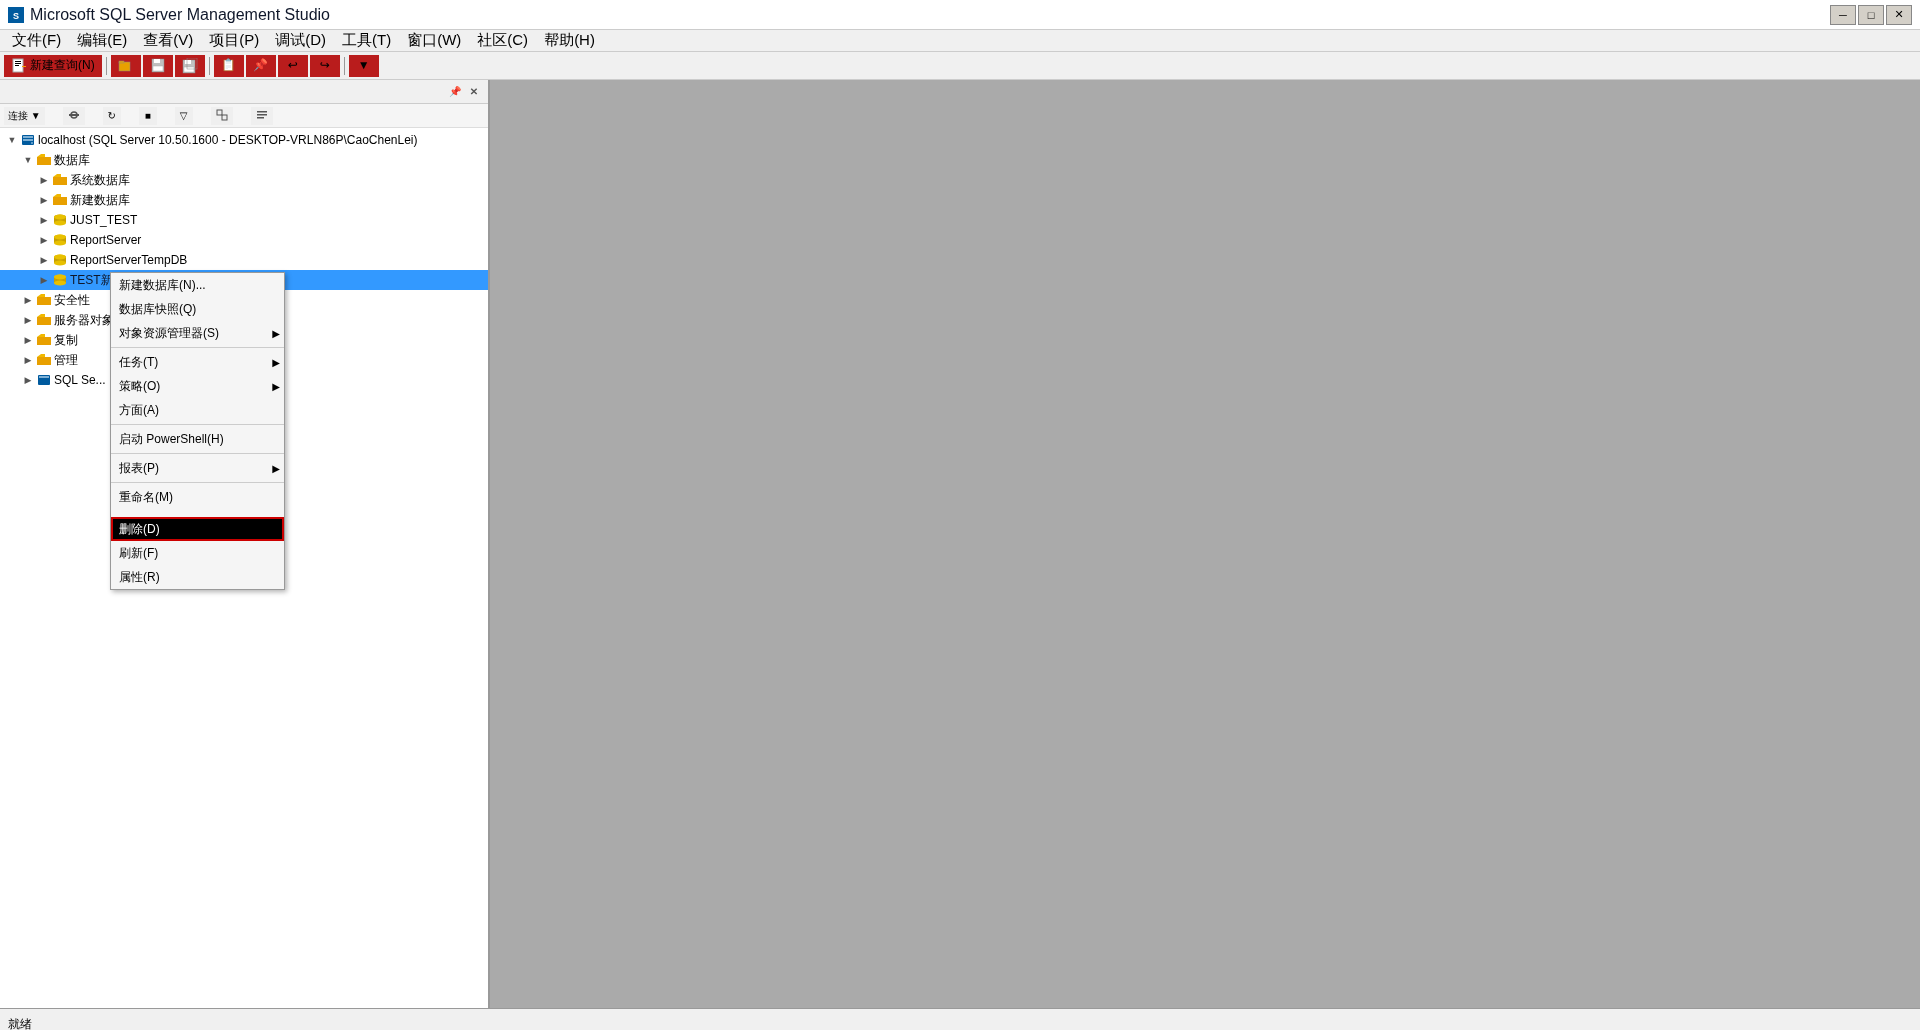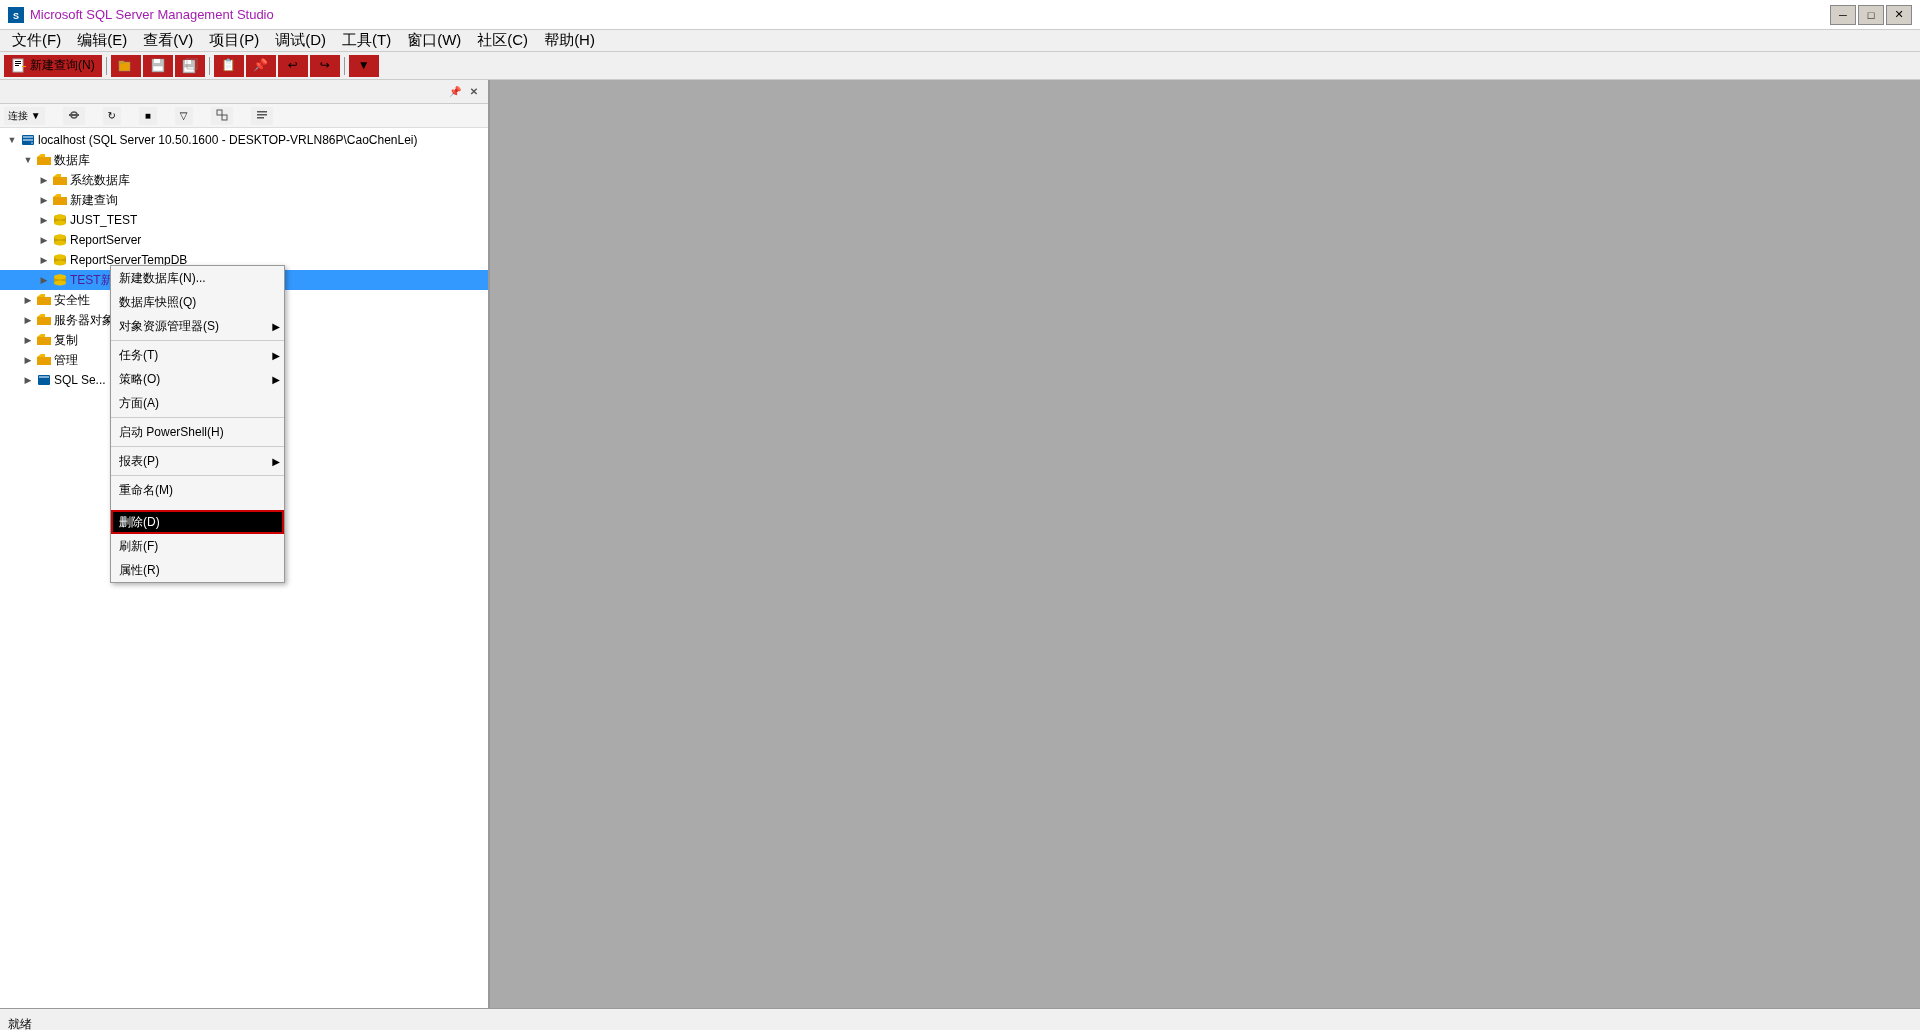--- a/index.html
+++ b/index.html
@@ -34,22 +34,22 @@
       height: 16px;
       background: #005a9e;
       display: inline-flex;
       align-items: center;
       justify-content: center;
       color: #fff;
       font-size: 10px;
       font-weight: bold;
     }
     .title-bar-text {
-      font-size: 13px;
-      color: #a21caf;
+      font-size: 16px;
+      color: #0f172a;
     }
     .title-bar-controls {
       display: flex;
       gap: 2px;
     }
     .title-btn {
       width: 26px;
       height: 20px;
       background: #d4d0c8;
       border: 1px solid #888;
@@ -190,21 +190,21 @@
     }
     .tree-item {
       display: flex;
       align-items: center;
       height: 20px;
       cursor: pointer;
       white-space: nowrap;
       padding-right: 4px;
     }
     .tree-item.selected { background: #3399ff; color: #fff; }
-    .tree-item.selected .tree-label { color: #4c1d95; }
+    .tree-item.selected .tree-label { color: #0f172a; }
 
     .expand-icon {
       width: 16px;
       height: 16px;
       display: inline-flex;
       align-items: center;
       justify-content: center;
       font-size: 9px;
       color: #555;
       flex-shrink: 0;
@@ -235,21 +235,21 @@
       border-top: 1px solid #999;
       display: flex;
       align-items: center;
       padding: 0 8px;
       font-size: 12px;
     }
 
     
     .context-menu {
       position: absolute;
-      top: 185px;
+      top: 192px;
       left: 110px;
       background: #f5f5f5;
       border: 1px solid #999;
       box-shadow: 2px 2px 5px rgba(0,0,0,0.3);
       z-index: 1000;
       min-width: 175px;
     }
     .ctx-item {
       height: 24px;
       display: flex;
@@ -468,21 +468,21 @@
       </div>
 
       <div class="tree-item indent-2">
         <span class="expand-icon">▶</span>
         <span class="tree-icon">
           <svg width="16" height="16" viewBox="0 0 16 16">
             <path d="M1,5 L1,13 L15,13 L15,5 Z" fill="#e8a000"></path>
             <path d="M1,5 L5,2 L9,2 L9,5 Z" fill="#f0b800"></path>
           </svg>
         </span>
-        <span class="tree-label">新建查询</span>
+        <span class="tree-label">新建数据库</span>
       </div>
 
       <div class="tree-item indent-2">
         <span class="expand-icon">▶</span>
         <span class="tree-icon">
           <svg width="16" height="16" viewBox="0 0 16 16">
             <ellipse cx="8" cy="5" rx="6" ry="2.5" fill="#c8a000"></ellipse>
             <rect x="2" y="5" width="12" height="6" fill="#c8a000"></rect>
             <ellipse cx="8" cy="11" rx="6" ry="2.5" fill="#e8c000"></ellipse>
             <ellipse cx="8" cy="5" rx="6" ry="2.5" fill="#e8c000"></ellipse>

